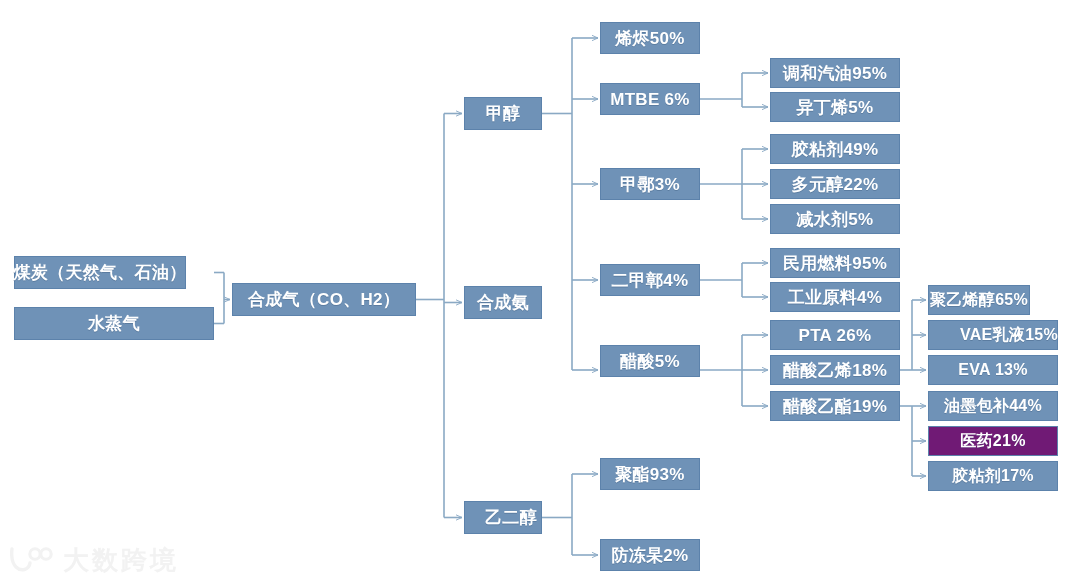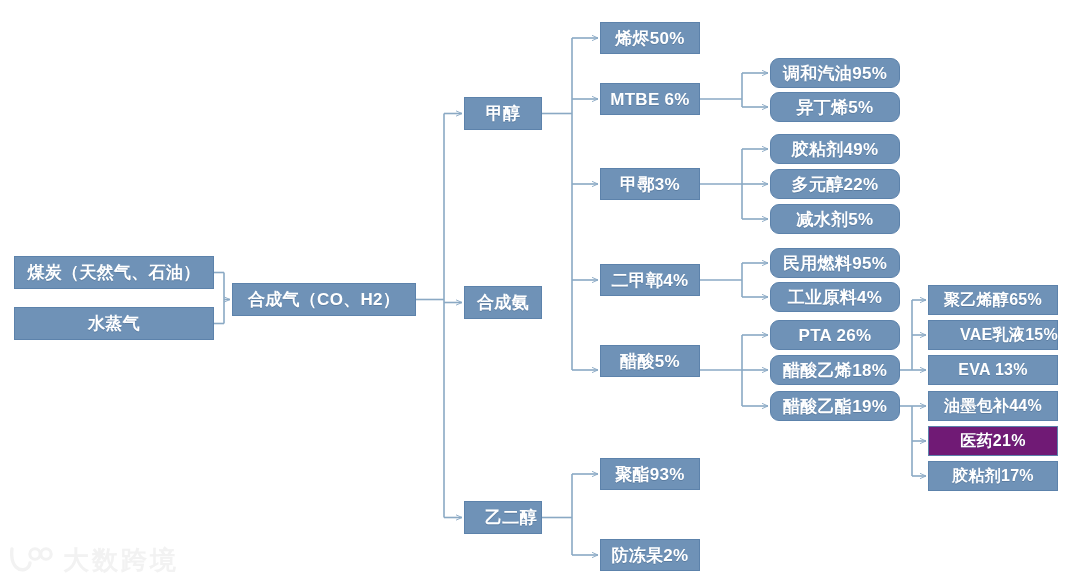--- a/index.html
+++ b/index.html
@@ -36,21 +36,21 @@
     text-align: center;
     letter-spacing: 0.3px;
     line-height: 1;
     white-space: nowrap;
     text-shadow: 0 1px 0 rgba(40,70,100,0.28);
   }
   .node.lvl0 { font-size: 17px; }
   .node.lvl1 { font-size: 17px; }
   .node.lvl2 { font-size: 17px; }
   .node.lvl3 { font-size: 17px; }
-  .node.lvl4 { font-size: 17px; border-radius: 9px; }
+  .node.lvl4 { font-size: 17px; }
 
   #watermark {
     position: absolute;
     left: 8px;
     top: 540px;
     height: 40px;
     display: flex;
     align-items: center;
     gap: 9px;
     opacity: 1;
@@ -122,21 +122,21 @@
       <path d="M 912 406 L 926 406" fill="none" stroke="#8aa9c4" stroke-width="1.6" stroke-linejoin="miter" stroke-linecap="butt" marker-end="url(#arrow)"></path>
       <path d="M 912 441 L 926 441" fill="none" stroke="#8aa9c4" stroke-width="1.6" stroke-linejoin="miter" stroke-linecap="butt" marker-end="url(#arrow)"></path>
       <path d="M 912 476 L 926 476" fill="none" stroke="#8aa9c4" stroke-width="1.6" stroke-linejoin="miter" stroke-linecap="butt" marker-end="url(#arrow)"></path>
       <path d="M 214 272.5 L 224 272.5" fill="none" stroke="#8aa9c4" stroke-width="1.6" stroke-linejoin="miter" stroke-linecap="butt"></path>
       <path d="M 214 323.5 L 224 323.5" fill="none" stroke="#8aa9c4" stroke-width="1.6" stroke-linejoin="miter" stroke-linecap="butt"></path>
       <path d="M 224 272.5 L 224 323.5" fill="none" stroke="#8aa9c4" stroke-width="1.6" stroke-linejoin="miter" stroke-linecap="butt"></path>
       <path d="M 224 299.5 L 230 299.5" fill="none" stroke="#8aa9c4" stroke-width="1.6" stroke-linejoin="miter" stroke-linecap="butt" marker-end="url(#arrow)"></path>
     </svg>
 
   <div id="nodes-layer">
-      <div class="node lvl0" style="left: 14px; top: 256px; width: 200px; height: 33px; background: rgb(111, 146, 183); border-color: rgb(92, 130, 171); color: rgb(255, 255, 255);">煤炭（天然气、石油）</div>
+      <div class="node lvl0" style="left: 14px; top: 256px; width: 172px; height: 33px; background: rgb(111, 146, 183); border-color: rgb(92, 130, 171); color: rgb(255, 255, 255);">煤炭（天然气、石油）</div>
       <div class="node lvl0" style="left: 14px; top: 307px; width: 200px; height: 33px; background: rgb(111, 146, 183); border-color: rgb(92, 130, 171); color: rgb(255, 255, 255);">水蒸气</div>
       <div class="node lvl1" style="left: 232px; top: 283px; width: 184px; height: 33px; background: rgb(111, 146, 183); border-color: rgb(92, 130, 171); color: rgb(255, 255, 255);">合成气（CO、H2）</div>
       <div class="node lvl2" style="left: 464px; top: 97px; width: 78px; height: 33px; background: rgb(111, 146, 183); border-color: rgb(92, 130, 171); color: rgb(255, 255, 255);">甲醇</div>
       <div class="node lvl2" style="left: 464px; top: 286px; width: 78px; height: 33px; background: rgb(111, 146, 183); border-color: rgb(92, 130, 171); color: rgb(255, 255, 255);">合成氨</div>
       <div class="node lvl2" style="left: 464px; top: 501px; width: 78px; height: 33px; background: rgb(111, 146, 183); border-color: rgb(92, 130, 171); color: rgb(255, 255, 255); padding-left: 16px;">乙二醇</div>
       <div class="node lvl3" style="left: 600px; top: 22px; width: 100px; height: 32px; background: rgb(111, 146, 183); border-color: rgb(92, 130, 171); color: rgb(255, 255, 255);">烯烬50%</div>
       <div class="node lvl3" style="left: 600px; top: 83px; width: 100px; height: 32px; background: rgb(111, 146, 183); border-color: rgb(92, 130, 171); color: rgb(255, 255, 255);">MTBE 6%</div>
       <div class="node lvl3" style="left: 600px; top: 168px; width: 100px; height: 32px; background: rgb(111, 146, 183); border-color: rgb(92, 130, 171); color: rgb(255, 255, 255);">甲鄩3%</div>
       <div class="node lvl3" style="left: 600px; top: 264px; width: 100px; height: 32px; background: rgb(111, 146, 183); border-color: rgb(92, 130, 171); color: rgb(255, 255, 255);">二甲鄣4%</div>
       <div class="node lvl3" style="left: 600px; top: 345px; width: 100px; height: 32px; background: rgb(111, 146, 183); border-color: rgb(92, 130, 171); color: rgb(255, 255, 255);">醋酸5%</div>
@@ -145,21 +145,21 @@
       <div class="node lvl4" style="left: 770px; top: 58px; width: 130px; height: 30px; background: rgb(111, 146, 183); border-color: rgb(92, 130, 171); color: rgb(255, 255, 255);">调和汽油95%</div>
       <div class="node lvl4" style="left: 770px; top: 92px; width: 130px; height: 30px; background: rgb(111, 146, 183); border-color: rgb(92, 130, 171); color: rgb(255, 255, 255);">异丁烯5%</div>
       <div class="node lvl4" style="left: 770px; top: 134px; width: 130px; height: 30px; background: rgb(111, 146, 183); border-color: rgb(92, 130, 171); color: rgb(255, 255, 255);">胶粘剂49%</div>
       <div class="node lvl4" style="left: 770px; top: 169px; width: 130px; height: 30px; background: rgb(111, 146, 183); border-color: rgb(92, 130, 171); color: rgb(255, 255, 255);">多元醇22%</div>
       <div class="node lvl4" style="left: 770px; top: 204px; width: 130px; height: 30px; background: rgb(111, 146, 183); border-color: rgb(92, 130, 171); color: rgb(255, 255, 255);">减水剂5%</div>
       <div class="node lvl4" style="left: 770px; top: 248px; width: 130px; height: 30px; background: rgb(111, 146, 183); border-color: rgb(92, 130, 171); color: rgb(255, 255, 255);">民用燃料95%</div>
       <div class="node lvl4" style="left: 770px; top: 282px; width: 130px; height: 30px; background: rgb(111, 146, 183); border-color: rgb(92, 130, 171); color: rgb(255, 255, 255);">工业原料4%</div>
       <div class="node lvl4" style="left: 770px; top: 320px; width: 130px; height: 30px; background: rgb(111, 146, 183); border-color: rgb(92, 130, 171); color: rgb(255, 255, 255);">PTA 26%</div>
       <div class="node lvl4" style="left: 770px; top: 355px; width: 130px; height: 30px; background: rgb(111, 146, 183); border-color: rgb(92, 130, 171); color: rgb(255, 255, 255);">醋酸乙烯18%</div>
       <div class="node lvl4" style="left: 770px; top: 391px; width: 130px; height: 30px; background: rgb(111, 146, 183); border-color: rgb(92, 130, 171); color: rgb(255, 255, 255);">醋酸乙酯19%</div>
-      <div class="node lvl5" style="left: 928px; top: 285px; width: 130px; height: 30px; background: rgb(111, 146, 183); border-color: rgb(92, 130, 171); color: rgb(255, 255, 255);">聚乙烯醇65%</div>
+      <div class="node lvl5" style="left: 928px; top: 285px; width: 102px; height: 30px; background: rgb(111, 146, 183); border-color: rgb(92, 130, 171); color: rgb(255, 255, 255);">聚乙烯醇65%</div>
       <div class="node lvl5" style="left: 928px; top: 320px; width: 130px; height: 30px; background: rgb(111, 146, 183); border-color: rgb(92, 130, 171); color: rgb(255, 255, 255); padding-left: 32px;">VAE乳液15%</div>
       <div class="node lvl5" style="left: 928px; top: 355px; width: 130px; height: 30px; background: rgb(111, 146, 183); border-color: rgb(92, 130, 171); color: rgb(255, 255, 255);">EVA 13%</div>
       <div class="node lvl5" style="left: 928px; top: 391px; width: 130px; height: 30px; background: rgb(111, 146, 183); border-color: rgb(92, 130, 171); color: rgb(255, 255, 255);">油墨包补44%</div>
       <div class="node lvl5" style="left: 928px; top: 426px; width: 130px; height: 30px; background: #701a75; border-color: rgb(92, 130, 171); color: rgb(255, 255, 255);">医药21%</div>
       <div class="node lvl5" style="left: 928px; top: 461px; width: 130px; height: 30px; background: rgb(111, 146, 183); border-color: rgb(92, 130, 171); color: rgb(255, 255, 255);">胶粘剂17%</div>
     </div>
 
   <div id="watermark">
     <svg class="wm-mark" width="46" height="30" viewBox="0 0 46 30">
       <path d="M4 4 C 4 4, 2 16, 8 22 C 13 27, 21 25, 22 18" fill="none" stroke="#f2f2f2" stroke-width="3.4" stroke-linecap="round"></path>

